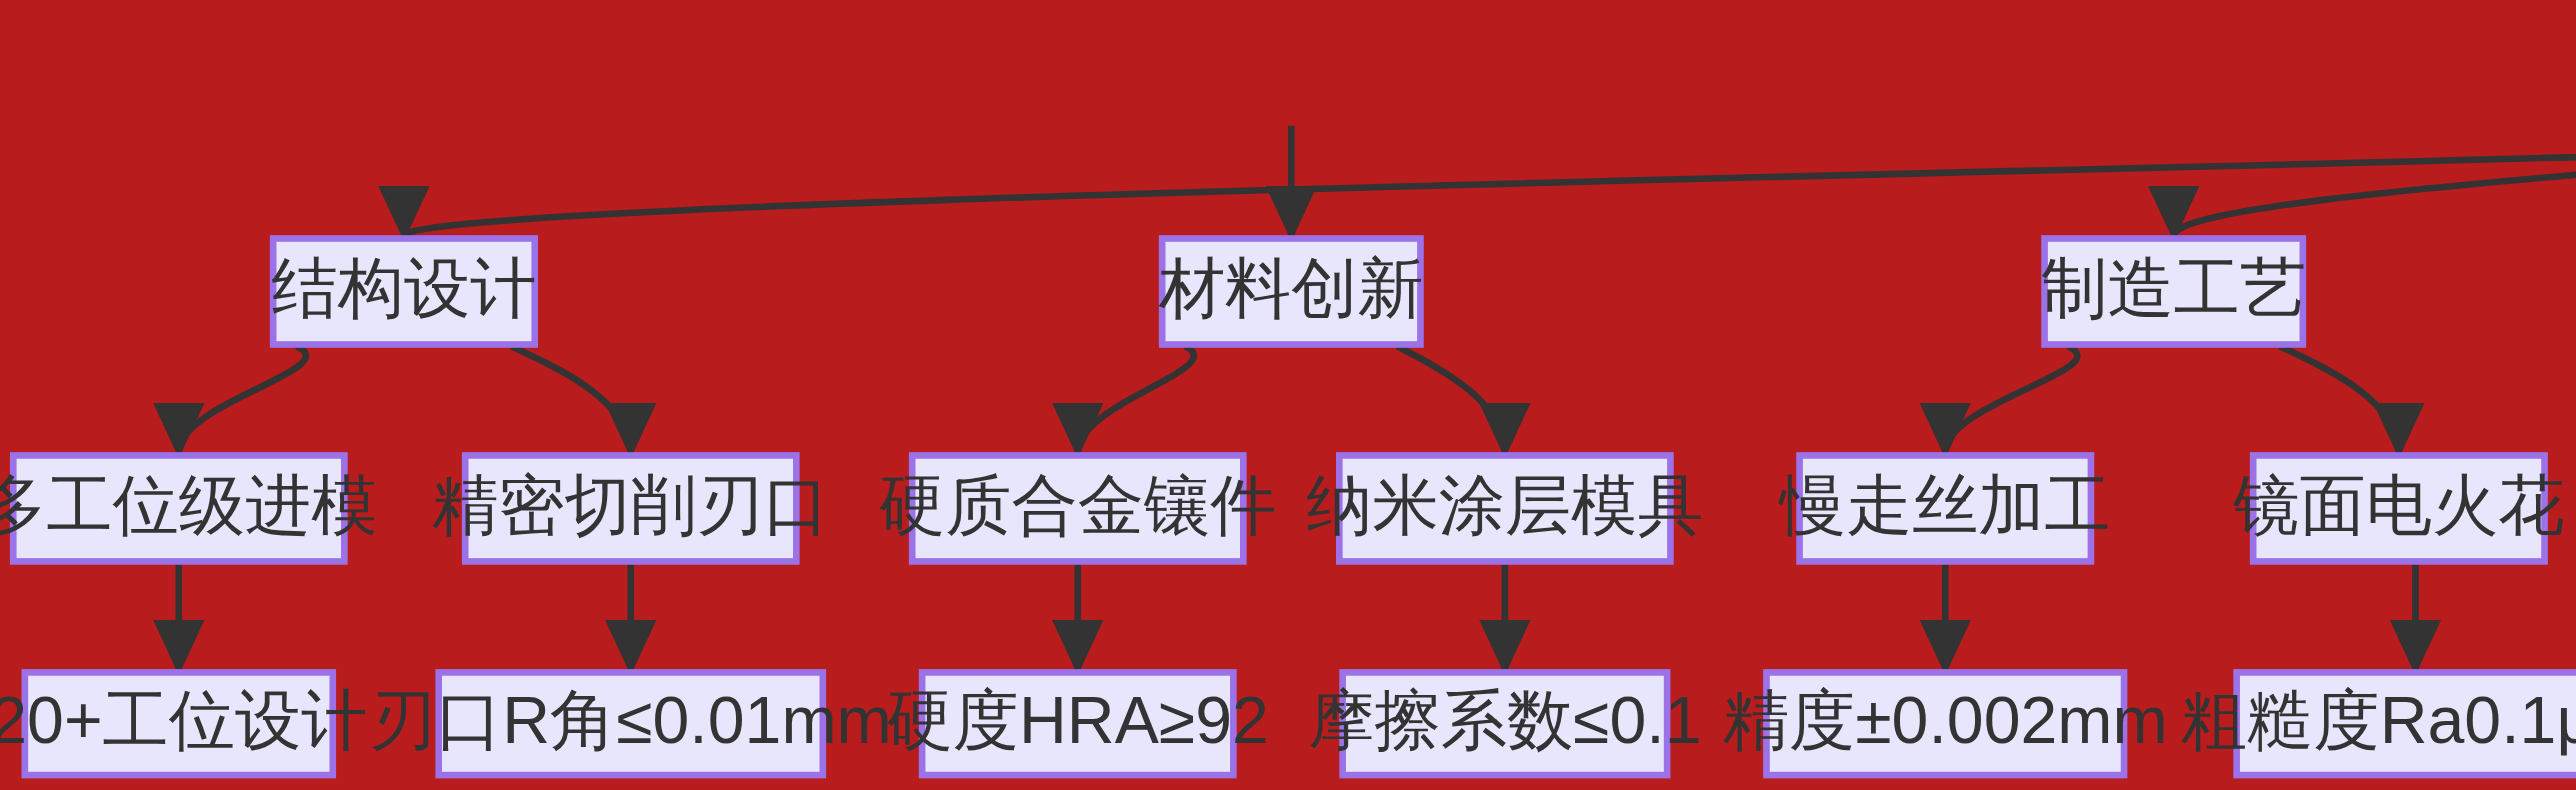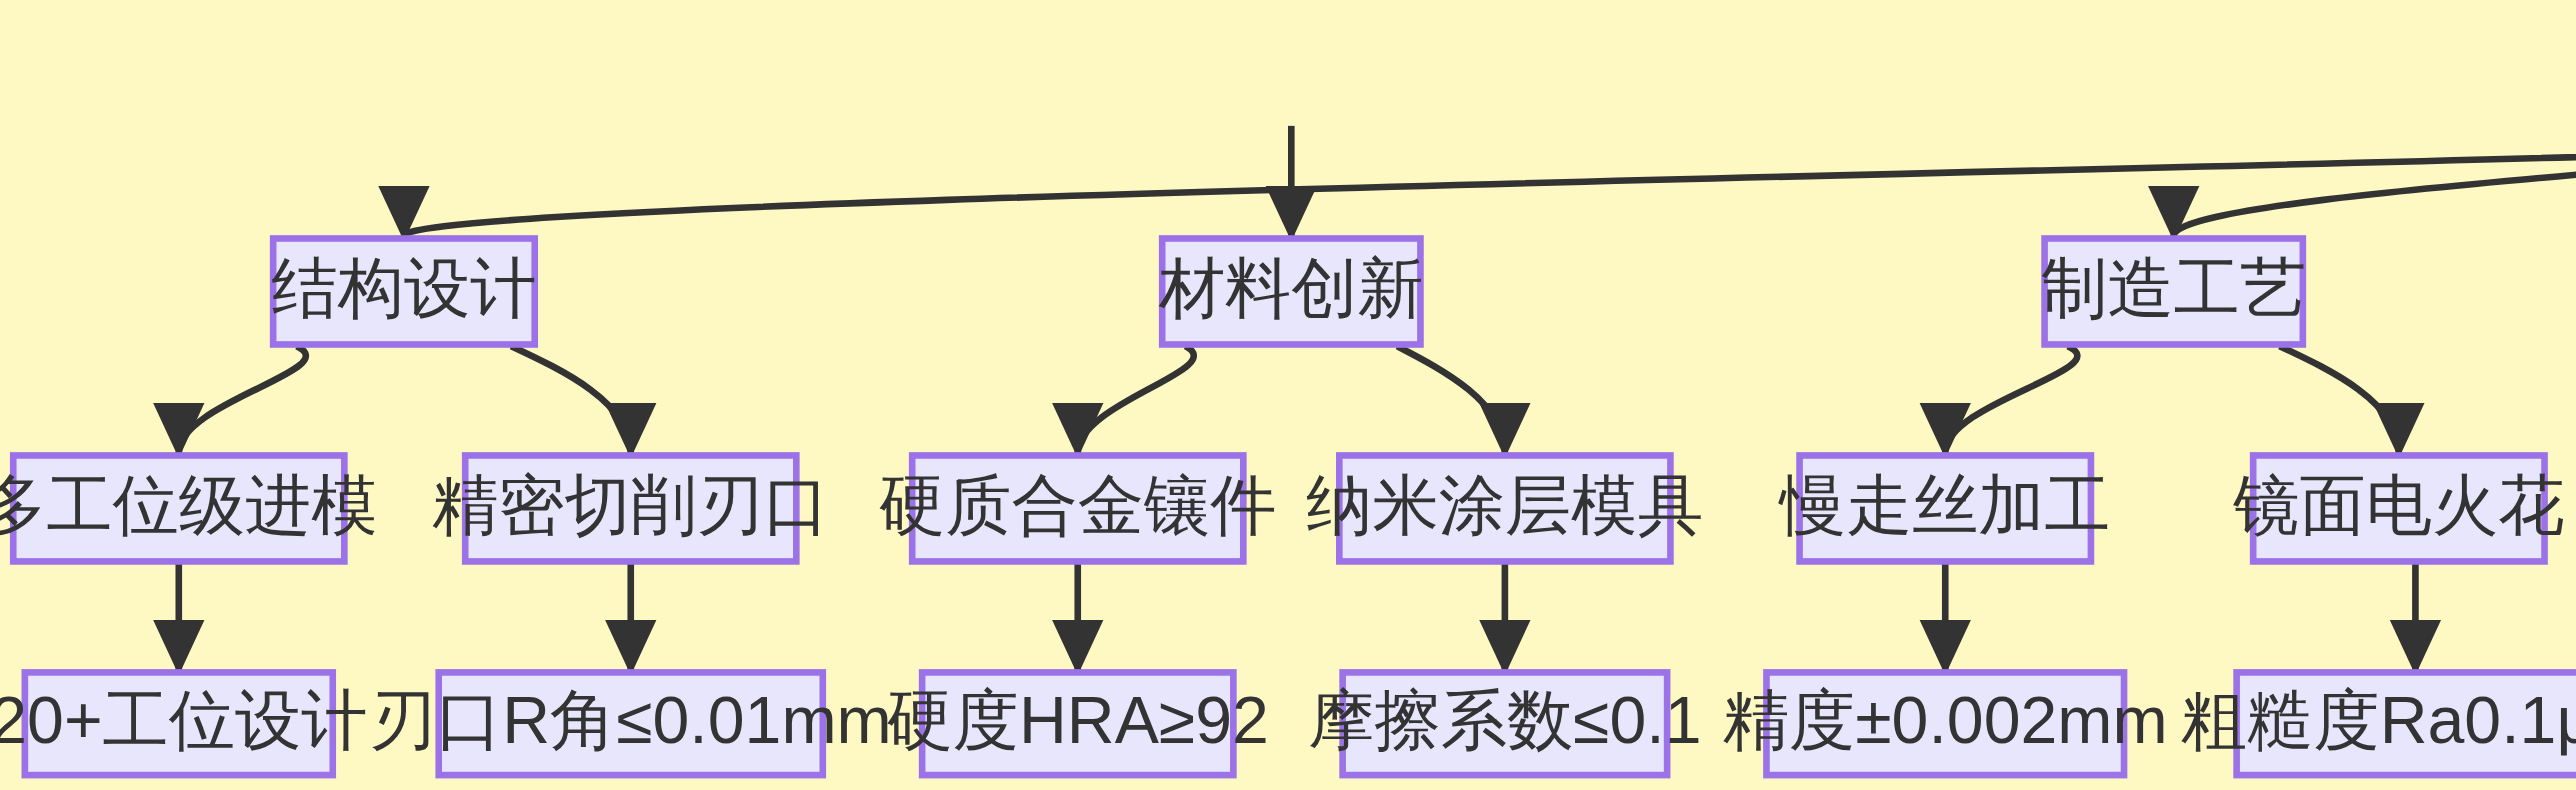--- a/index.html
+++ b/index.html
@@ -11,21 +11,21 @@
   body {
     font-family: "Liberation Sans", "DejaVu Sans", sans-serif;
     width: 2576px;
     height: 790px;
     overflow: hidden;
   }
   #flowchart-root {
     position: relative;
     width: 2576px;
     height: 790px;
-    background: #fef9c3;
+    background: #b91c1c;
   }
   svg#diagram {
     display: block;
     width: 2576px;
     height: 790px;
   }
   .edge-path {
     fill: none;
     stroke: #333333;
     stroke-width: 4px;

